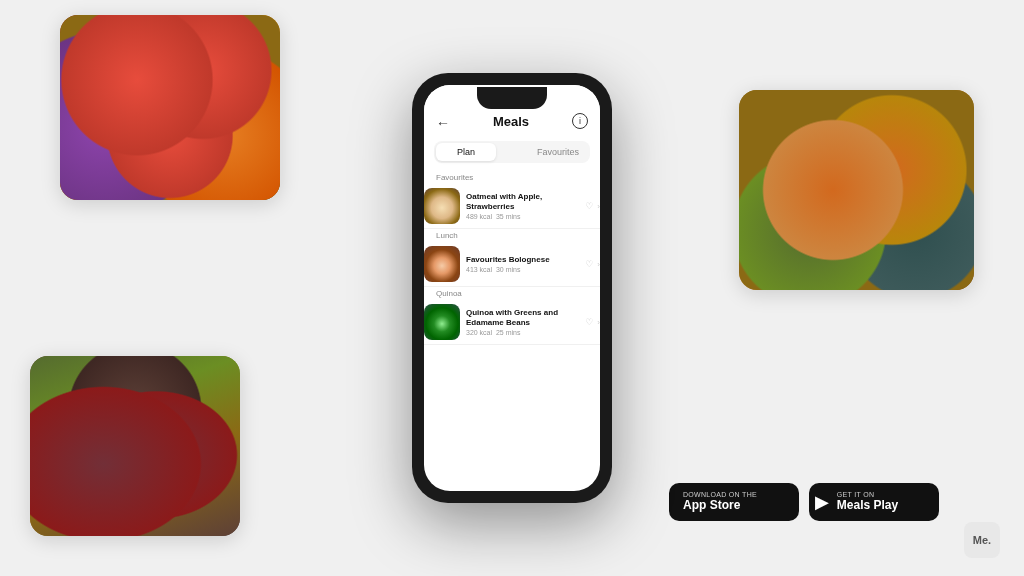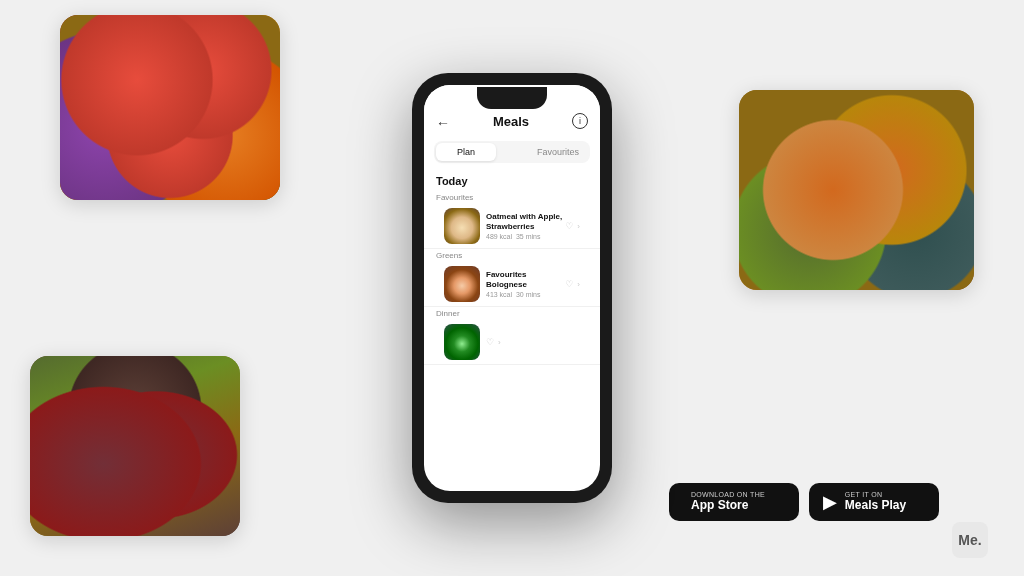--- a/index.html
+++ b/index.html
@@ -172,21 +172,21 @@
     .meal-category {
       font-size: 8px;
       color: #888;
       padding: 2px 12px 2px;
     }
 
     
     .meal-item {
       display: flex;
       align-items: center;
-      padding: 4px 20px;
+      padding: 4px 0;
       border-bottom: 0.5px solid #f0f0f0;
     }
 
     .meal-img {
       width: 36px;
       height: 36px;
       border-radius: 8px;
       background: #e8e8e8;
       flex-shrink: 0;
       overflow: hidden;
@@ -241,21 +241,21 @@
       display: flex;
       gap: 10px;
     }
 
     .store-btn {
       display: flex;
       align-items: center;
       background: #111;
       color: #fff;
       border-radius: 10px;
-      padding: 8px 14px;
+      padding: 8px 6px;
       gap: 8px;
       cursor: pointer;
       min-width: 130px;
     }
 
     .store-btn-icon {
       font-size: 18px;
     }
 
     .store-btn-text {
@@ -287,29 +287,29 @@
       font-weight: 800;
       letter-spacing: 2px;
       cursor: pointer;
       box-shadow: 0 4px 15px rgba(64, 217, 184, 0.4);
     }
 
     
     .me-logo {
       position: absolute;
       bottom: 18px;
-      right: 36px;
+      right: 24px;
       width: 36px;
       height: 36px;
       background: #e8e8e8;
       border-radius: 8px;
       display: flex;
       align-items: center;
       justify-content: center;
-      font-size: 14px;
+      font-size: 11px;
       font-weight: 700;
       color: #555;
     }
 
     
     .food-tomatoes {
       width: 100%;
       height: 100%;
       background: 
         radial-gradient(circle at 35% 35%, #e74c3c 0%, #c0392b 40%, transparent 41%),
@@ -391,60 +391,65 @@
         <div class="app-header-info">
           <span>i</span>
         </div>
       </div>
 
       <div class="app-tabs">
         <div class="app-tab active">Plan</div>
         <div class="app-tab inactive">Favourites</div>
       </div>
 
-      <div class="section-title">Today</div>
 
       <div class="meal-category">Favourites</div>
       <div class="meal-item">
         <div class="meal-img">
           <div class="bowl-oatmeal"></div>
         </div>
         <div class="meal-info">
           <div class="meal-name">Oatmeal with Apple, Strawberries</div>
           <div class="meal-meta">
             <span>489 kcal</span>&nbsp;&nbsp;<span>35 mins</span>
           </div>
         </div>
         <div class="meal-actions">
           <span class="meal-heart">♡</span>
           <span class="meal-chevron">›</span>
         </div>
       </div>
 
-      <div class="meal-category">Greens</div>
+      <div class="meal-category">Lunch</div>
       <div class="meal-item">
         <div class="meal-img">
           <div class="bowl-spaghetti"></div>
         </div>
         <div class="meal-info">
           <div class="meal-name">Favourites Bolognese</div>
           <div class="meal-meta">
             <span>413 kcal</span>&nbsp;&nbsp;<span>30 mins</span>
           </div>
         </div>
         <div class="meal-actions">
           <span class="meal-heart">♡</span>
           <span class="meal-chevron">›</span>
         </div>
       </div>
 
-      <div class="meal-category">Dinner</div>
+      <div class="meal-category">Quinoa</div>
       <div class="meal-item">
         <div class="meal-img">
           <div class="bowl-quinoa"></div>
+        </div>
+        <div class="meal-info">
+          <div class="meal-name">Quinoa with Greens and Edamame Beans</div>
+          <div class="meal-meta">
+            <span>320 kcal</span>&nbsp;&nbsp;<span>25 mins</span>
+          </div>
         </div>
         <div class="meal-actions">
           <span class="meal-heart">♡</span>
           <span class="meal-chevron">›</span>
         </div>
       </div>
 
     </div>
   </div>
 </div>

